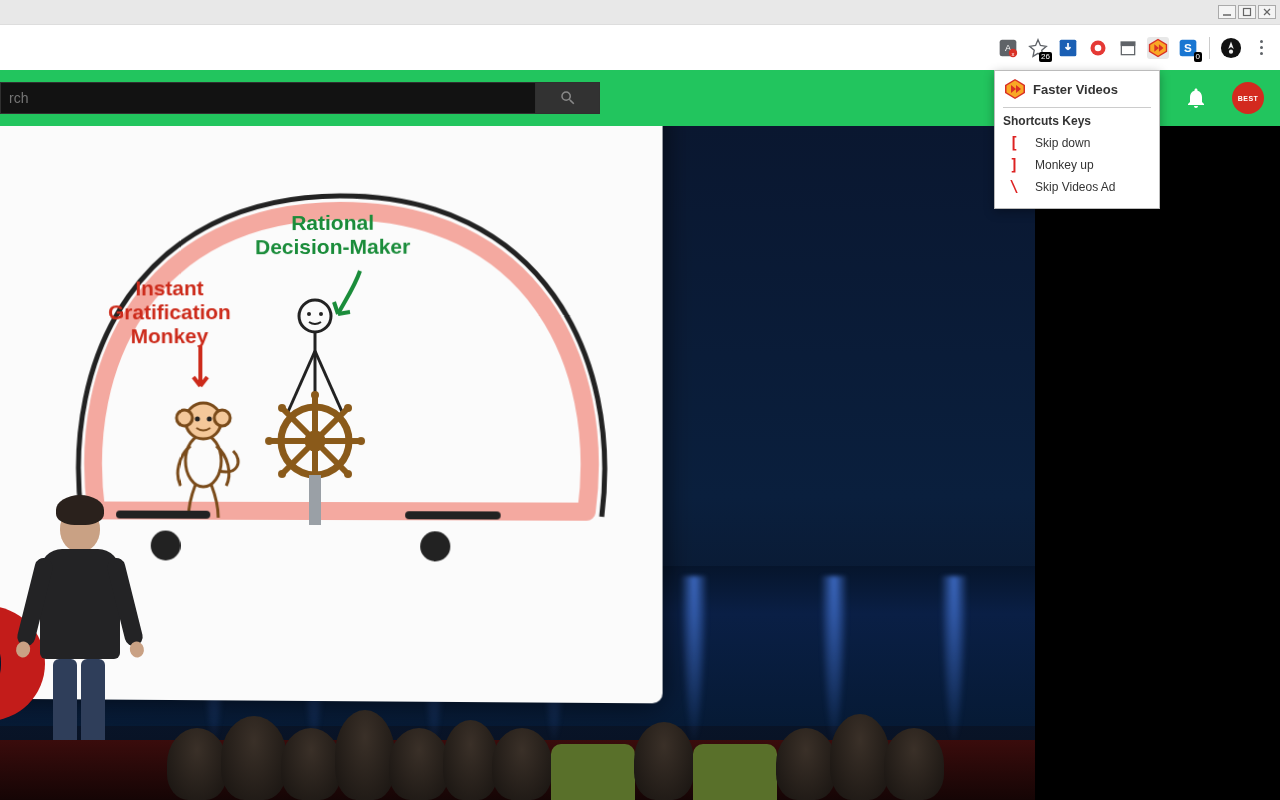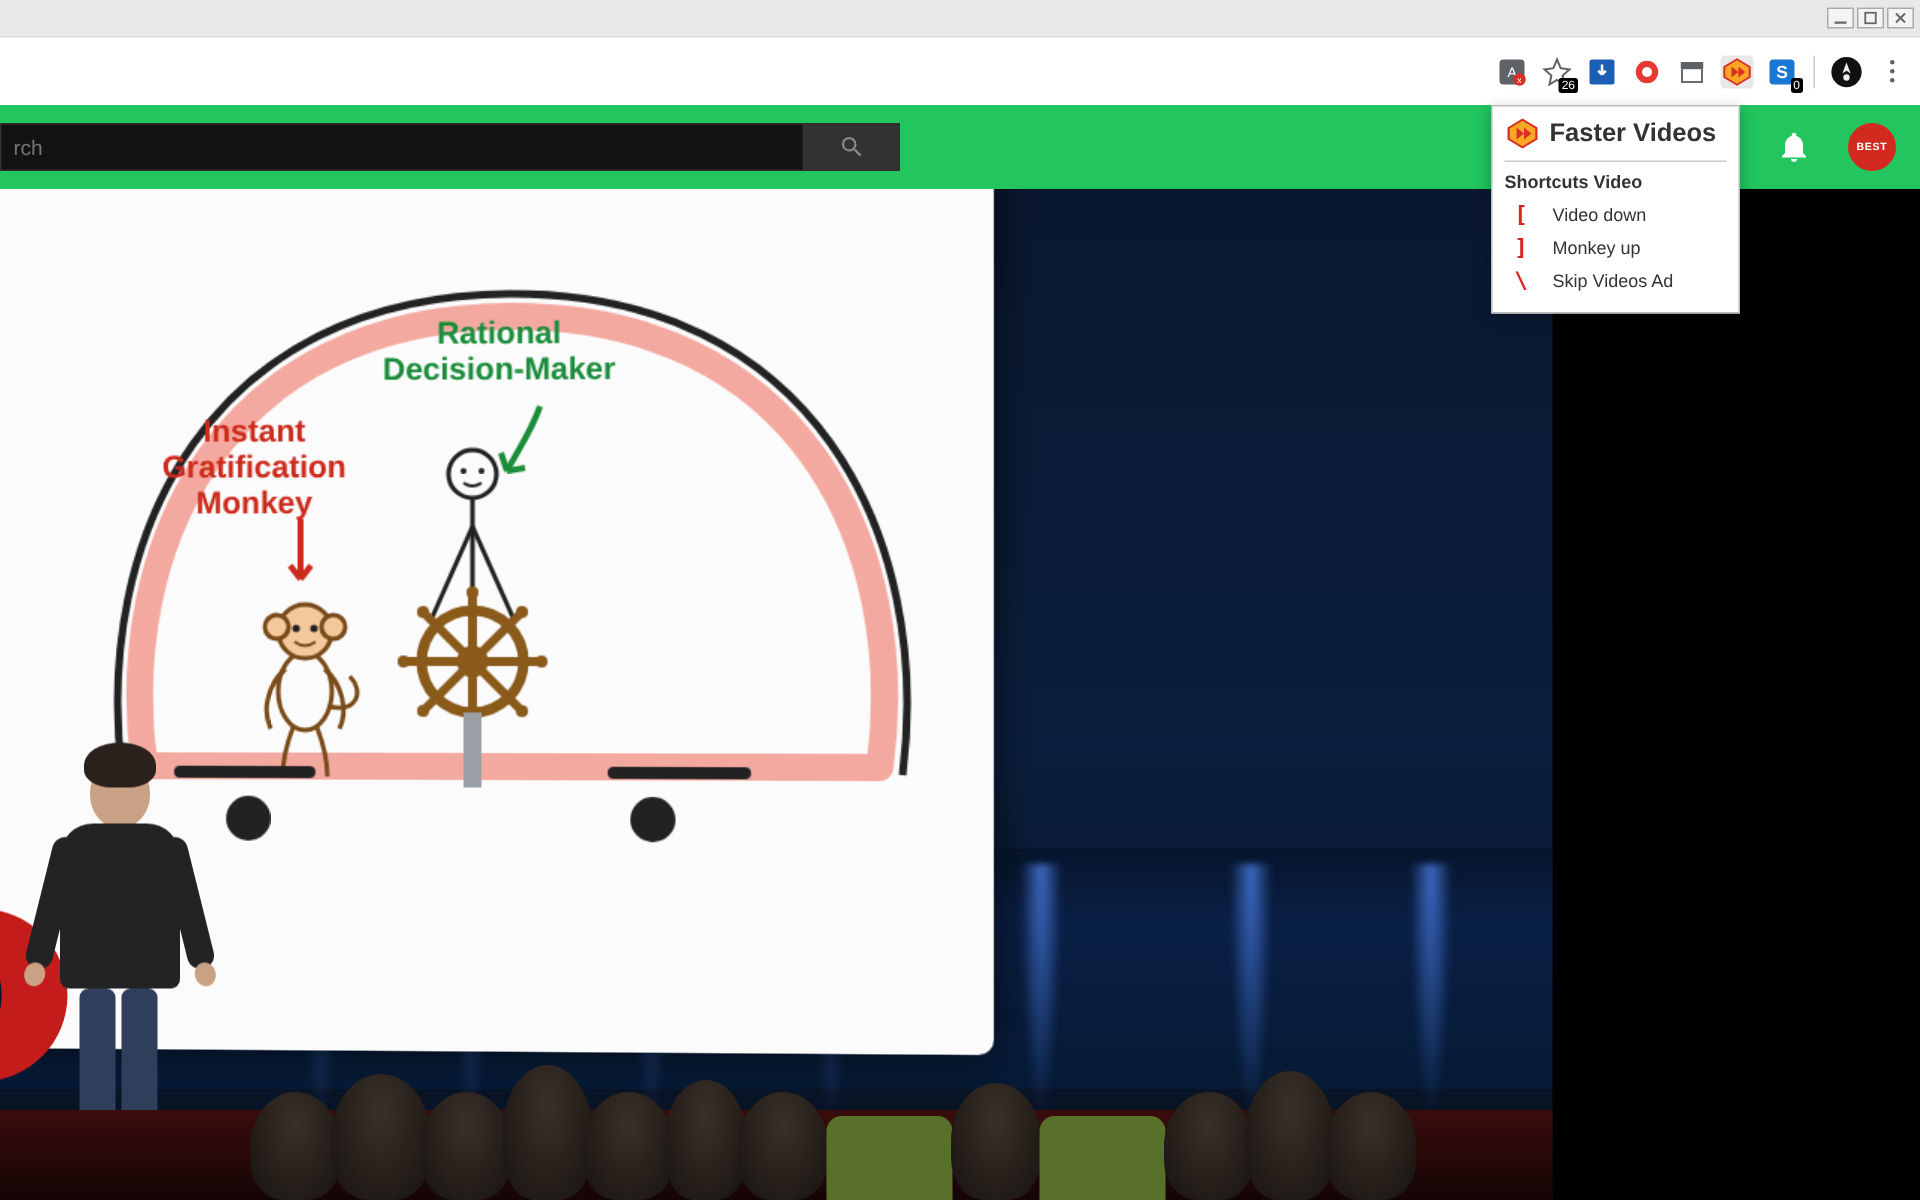--- a/index.html
+++ b/index.html
@@ -82,21 +82,21 @@
   .ted-d::after { content:""; position:absolute; top: 20px; left: -10px; width: 36px; height: 75px; background: #06152c; border-radius: 0 40px 40px 0; }
 
   
   .audience { position: absolute; bottom: 0; left: 170px; right: -20px; height: 120px; display: flex; align-items: flex-end; }
   .aud-head { width: 60px; height: 72px; background: radial-gradient(ellipse at 50% 30%, #3a3028, #171310); border-radius: 50% 50% 36% 36%; margin: 0 -3px; flex-shrink: 0; }
   .chair { width: 84px; height: 56px; background: #59702a; border-radius: 10px 10px 0 0; margin: 0 2px; flex-shrink: 0; }
 
   
   .popup { position: absolute; top: 0; left: 994px; width: 166px; background: #fff; border: 1px solid #bbb; box-shadow: 0 3px 10px rgba(0,0,0,.3); z-index: 50; padding: 6px 8px 10px; font-size: 12px; color: #333; }
   .popup-head { display: flex; align-items: center; gap: 6px; border-bottom: 1px solid #ccc; padding-bottom: 6px; margin-bottom: 6px; }
-  .popup-head-title { font-weight: bold; font-size: 17px; }
+  .popup-head-title { font-weight: bold; font-size: 13px; }
   .popup-section { font-weight: bold; font-size: 12px; margin-bottom: 4px; }
   .sc-row { display: flex; align-items: center; gap: 16px; padding: 2px 0 2px 6px; }
   .sc-key { color: #d22; font-family: monospace; font-weight: bold; font-size: 15px; width: 10px; text-align: center; }
   .sc-label { font-size: 12px; }
 
   .ff-icon { width: 24px; height: 24px; }
 </style>
 </head>
 <body>
 
@@ -341,24 +341,24 @@
 
   <div class="popup">
     <div class="popup-head">
       <svg class="ff-icon" viewBox="0 0 24 24">
           <polygon points="12,2 22,8 22,16 12,22 2,16 2,8" fill="#d93025"></polygon>
           <polygon points="12,3.5 20.5,8.7 20.5,15.3 12,20.5 3.5,15.3 3.5,8.7" fill="#f9a825"></polygon>
           <path d="M8 8l5 4-5 4zM13 8l5 4-5 4z" fill="#d93025"></path>
         </svg>
       <span class="popup-head-title">Faster Videos</span>
     </div>
-    <div class="popup-section">Shortcuts Video</div>
+    <div class="popup-section">Shortcuts Keys</div>
     <div class="sc-row">
       <span class="sc-key">[</span>
-      <span class="sc-label">Video down</span>
+      <span class="sc-label">Skip down</span>
     </div>
     <div class="sc-row">
       <span class="sc-key">]</span>
       <span class="sc-label">Monkey up</span>
     </div>
     <div class="sc-row">
       <span class="sc-key">\</span>
       <span class="sc-label">Skip Videos Ad</span>
     </div>
   </div>

